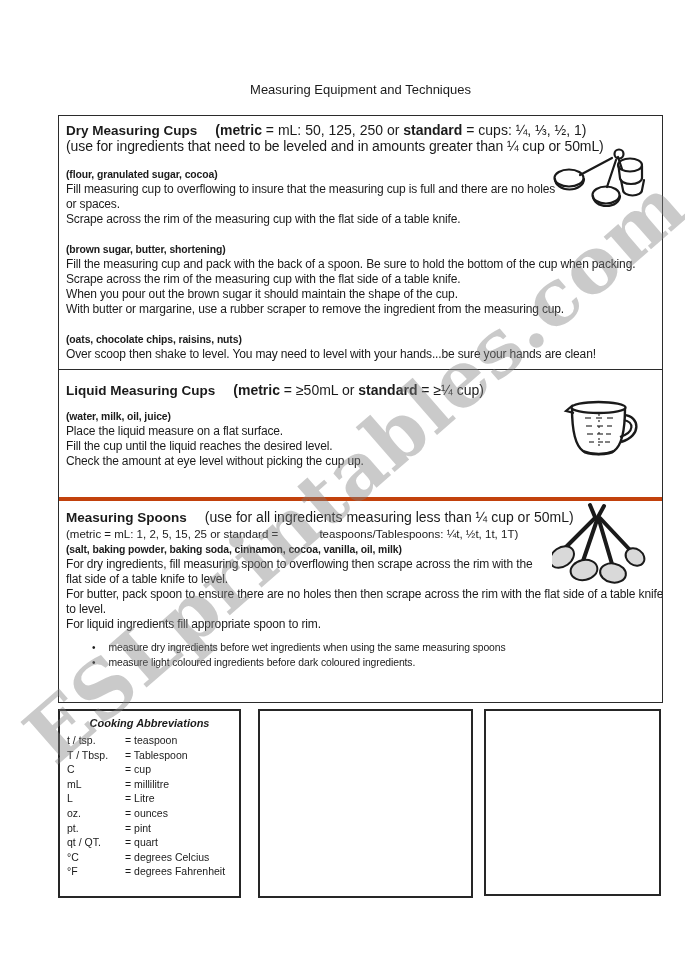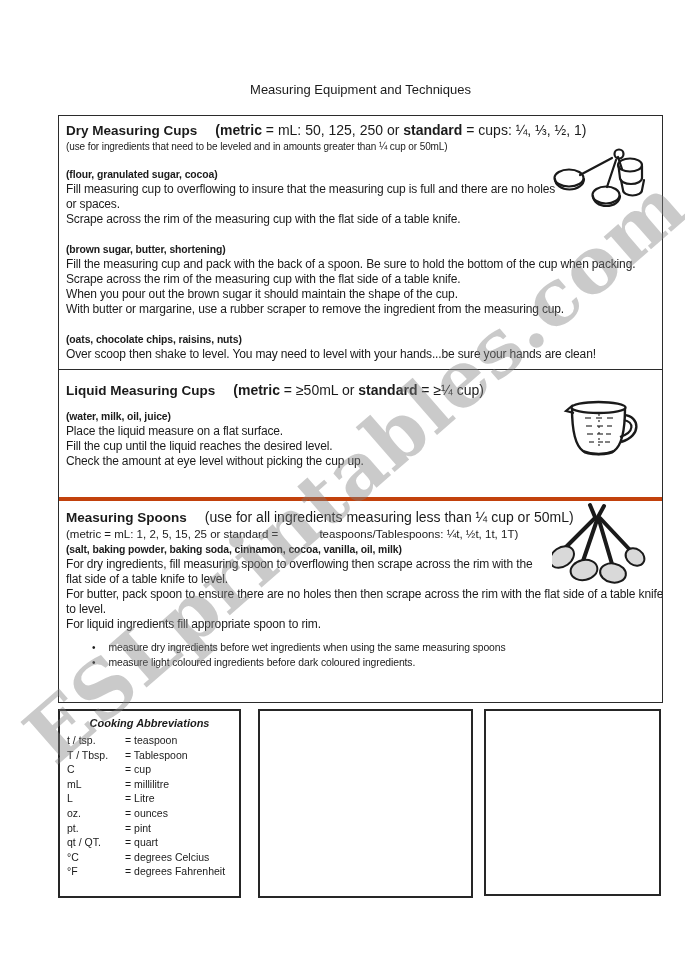--- a/index.html
+++ b/index.html
@@ -21,21 +21,21 @@
   }
   .sec { position: absolute; left: 0; width: 100%; padding: 6px 7px 0 7px; }
   .sec-dry    { top: 0;     height: 253px; }
   .sec-liquid { top: 253px; height: 128px; border-top: 1px solid #2b2b2b; padding-top: 12px; }
   .sec-spoons { top: 381px; height: 207px; border-top: 4px solid #c2410c; padding-top: 8px; }
   .h1 { font-size: 13.5px; font-weight: bold; line-height: 17px; white-space: nowrap; }
   .h1 .paren  { font-size: 14px; margin-left: 18px; }
   .h1 .rseg   { font-weight: normal; }
   .h2line { font-size: 11.5px; line-height: 16px; white-space: nowrap; }
   .h2line .bseg { font-weight: normal; margin-left: 38px; }
-  .sub  { font-size: 10px; line-height: 15px; white-space: nowrap; letter-spacing: -0.1px; }
+  .sub  { font-size: 14px; line-height: 15px; white-space: nowrap; letter-spacing: -0.1px; }
   .glabel { font-size: 10.4px; font-weight: bold; line-height: 15px; white-space: nowrap; letter-spacing: -0.1px; }
   .line { font-size: 12px; line-height: 15px; white-space: nowrap; letter-spacing: -0.15px; }
   .mt13 { margin-top: 13px; } .mt15 { margin-top: 15px; } .mt10 { margin-top: 10px; } .mt12 { }
   .bullets { margin-top: 8px; padding-left: 26px; }
   .bullet-row { display: flex; gap: 13px; font-size: 10.4px; line-height: 15px; white-space: nowrap; letter-spacing: -0.1px; }
   .bullet-dot { font-size: 10px; }
   .illus { position: absolute; z-index: 1; }
   .illus-dry    { left: 550px; top: 142px; width: 102px; height: 76px; }
   .illus-liquid { left: 558px; top: 396px; width: 92px;  height: 74px; }
   .illus-spoons { left: 552px; top: 497px; width: 113px; height: 104px; }

